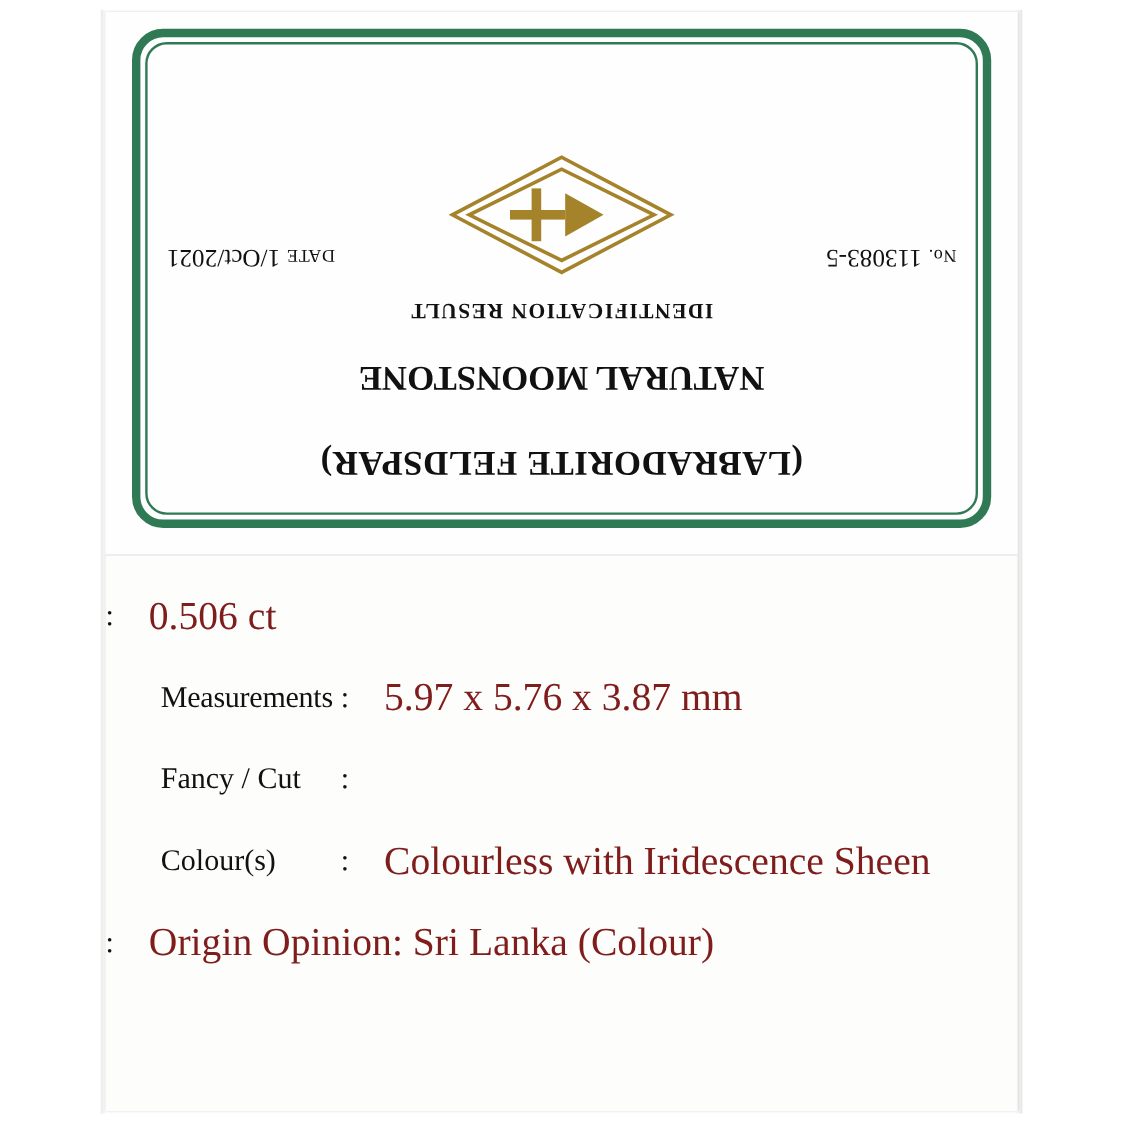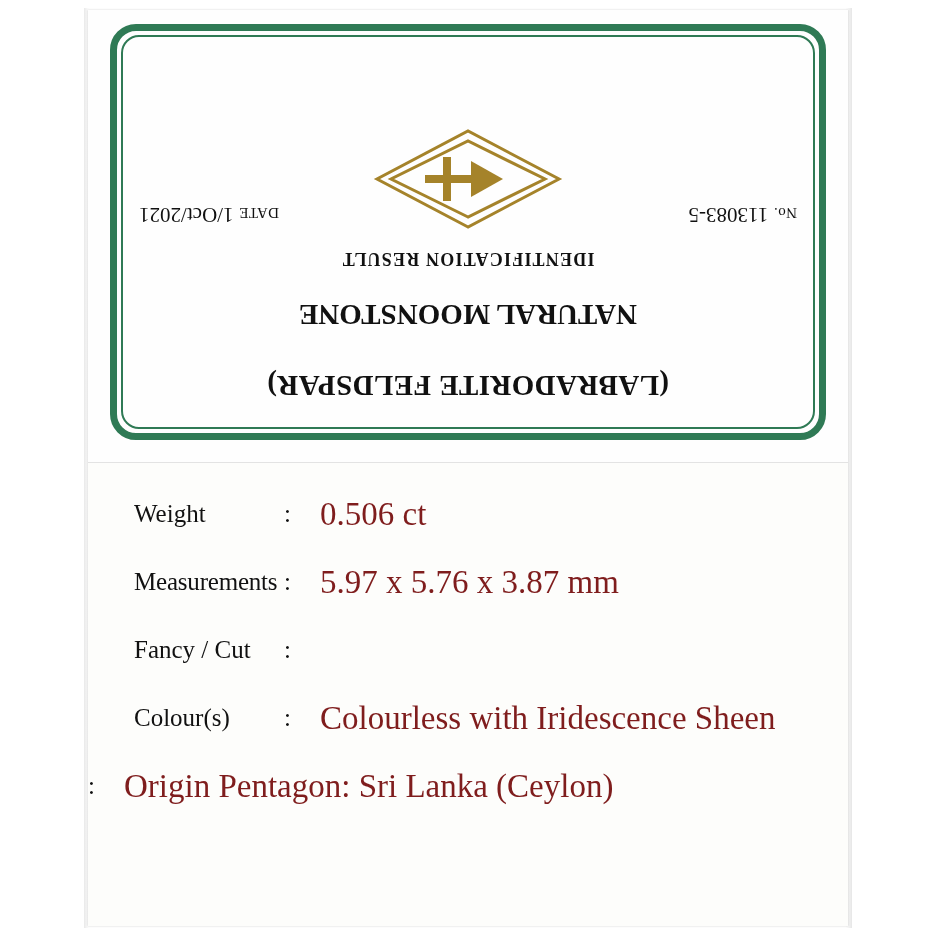--- a/index.html
+++ b/index.html
@@ -251,21 +251,20 @@
             <span class="meta-val">1/Oct/2021</span>
           </div>
 
         </div>
       </div>
     </div>
 
     <div class="details">
 
       <div class="detail-row">
-        <div class="detail-label">Weight</div>
         <div class="detail-colon">:</div>
         <div class="detail-value">0.506 ct</div>
       </div>
 
       <div class="detail-row row-measure">
         <div class="detail-label">Measurements</div>
         <div class="detail-colon">:</div>
         <div class="detail-value">5.97 x 5.76 x 3.87 mm</div>
       </div>
 
@@ -275,21 +274,21 @@
       </div>
 
       <div class="detail-row">
         <div class="detail-label">Colour(s)</div>
         <div class="detail-colon">:</div>
         <div class="detail-value">Colourless with Iridescence Sheen</div>
       </div>
 
       <div class="detail-row">
         <div class="detail-colon">:</div>
-        <div class="detail-value">Origin Pentagon: Sri Lanka (Ceylon)</div>
+        <div class="detail-value">Origin Opinion: Sri Lanka (Colour)</div>
       </div>
 
     </div>
 
   </div>
 
   <div class="fold-line"></div>
 
 </div>
 

